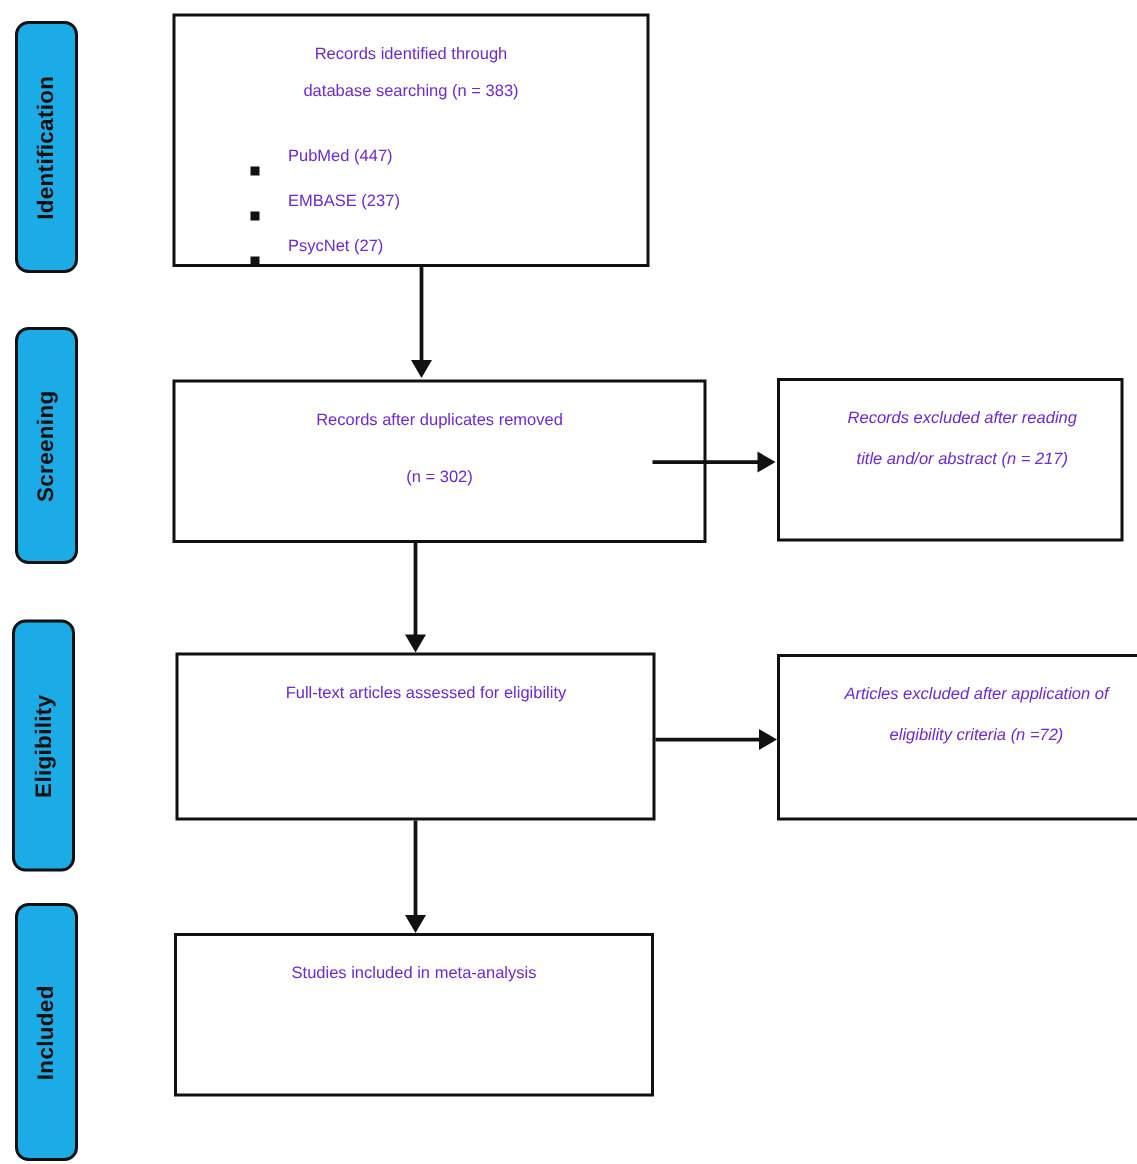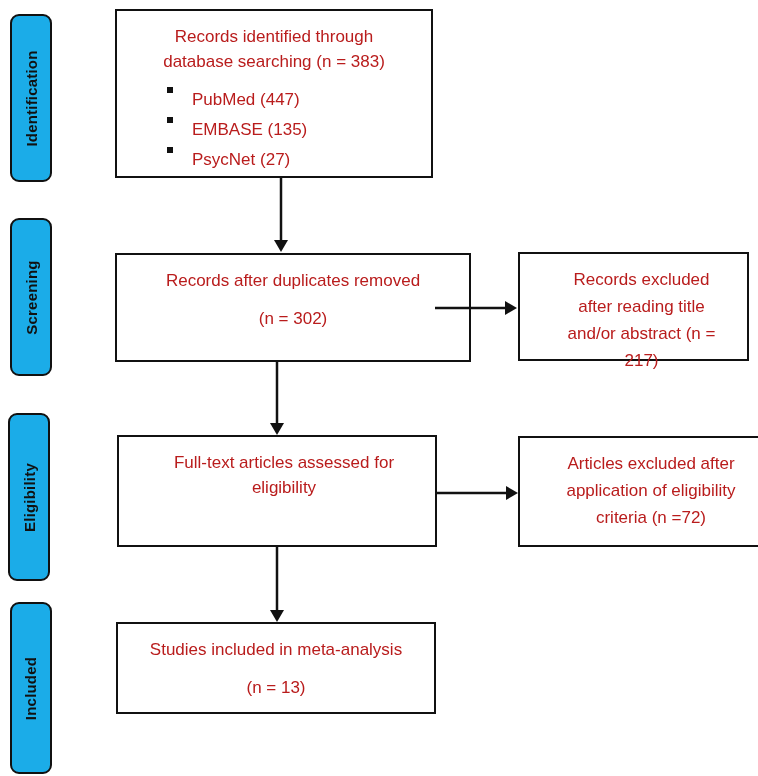--- a/index.html
+++ b/index.html
@@ -33,41 +33,42 @@
     font-size: 15px;
     color: #111111;
     letter-spacing: 0.2px;
   }
   
   .flow-box {
     position: absolute;
     background: #ffffff;
     border: 2.5px solid #111111;
     box-sizing: border-box;
-    font-size: 17px;
+    font-size: 11px;
     line-height: 25px;
     text-align: center;
-    color: #b91c1c;
+    color: #6d28d9;
   }
   .flow-box .title { padding-top: 13px; }
   .flow-box .count { margin-top: 13px; }
   .side-box {
     padding: 10px 20px 0 36px;
     line-height: 27px;
+    font-style: italic;
   }
   .side-box .side-text { padding-top: 2px; }
   
   .src-list {
     margin-top: 13px;
     text-align: left;
     padding-left: 50px;
   }
   .src-item {
     display: flex;
-    align-items: flex-start;
+    align-items: flex-end;
     height: 30px;
   }
   .bullet-square {
     width: 6px;
     height: 6px;
     background: #111111;
     margin-right: 19px;
     flex: 0 0 auto;
   }
   
@@ -103,21 +104,21 @@
       <div>Records identified through</div>
       <div>database searching (n = 383)</div>
     </div>
     <div class="src-list">
       <div class="src-item">
         <span class="bullet-square"></span>
         <span>PubMed (447)</span>
       </div>
       <div class="src-item">
         <span class="bullet-square"></span>
-        <span>EMBASE (135)</span>
+        <span>EMBASE (237)</span>
       </div>
       <div class="src-item">
         <span class="bullet-square"></span>
         <span>PsycNet (27)</span>
       </div>
     </div>
   </div>
 
   <div class="flow-box" style="left:115px; top:253px; width:356px; height:109px;">
     <div class="title">Records after duplicates removed</div>
@@ -129,23 +130,22 @@
   </div>
 
   <div class="flow-box" style="left:117px; top:435px; width:320px; height:112px; padding-left:28px; padding-right:14px;">
     <div class="title">Full-text articles assessed for eligibility</div>
   </div>
 
   <div class="flow-box side-box" style="left:518px; top:436px; width:250px; height:111px;">
     <div class="side-text">Articles excluded after application of eligibility criteria (n =72)</div>
   </div>
 
-  <div class="flow-box" style="left:116px; top:622px; width:320px; height:92px;">
+  <div class="flow-box" style="left:116px; top:622px; width:320px; height:109px;">
     <div class="title">Studies included in meta-analysis</div>
-    <div class="count">(n = 13)</div>
   </div>
 
   <svg class="arrow-layer" viewBox="0 0 758 776" xmlns="http://www.w3.org/2000/svg">
 
     <g>
       <line x1="281" y1="178" x2="281" y2="241" stroke="#111111" stroke-width="2.5"></line>
       <polygon points="281,252 274,240 288,240" fill="#111111"></polygon>
     </g>
 
     <g>

